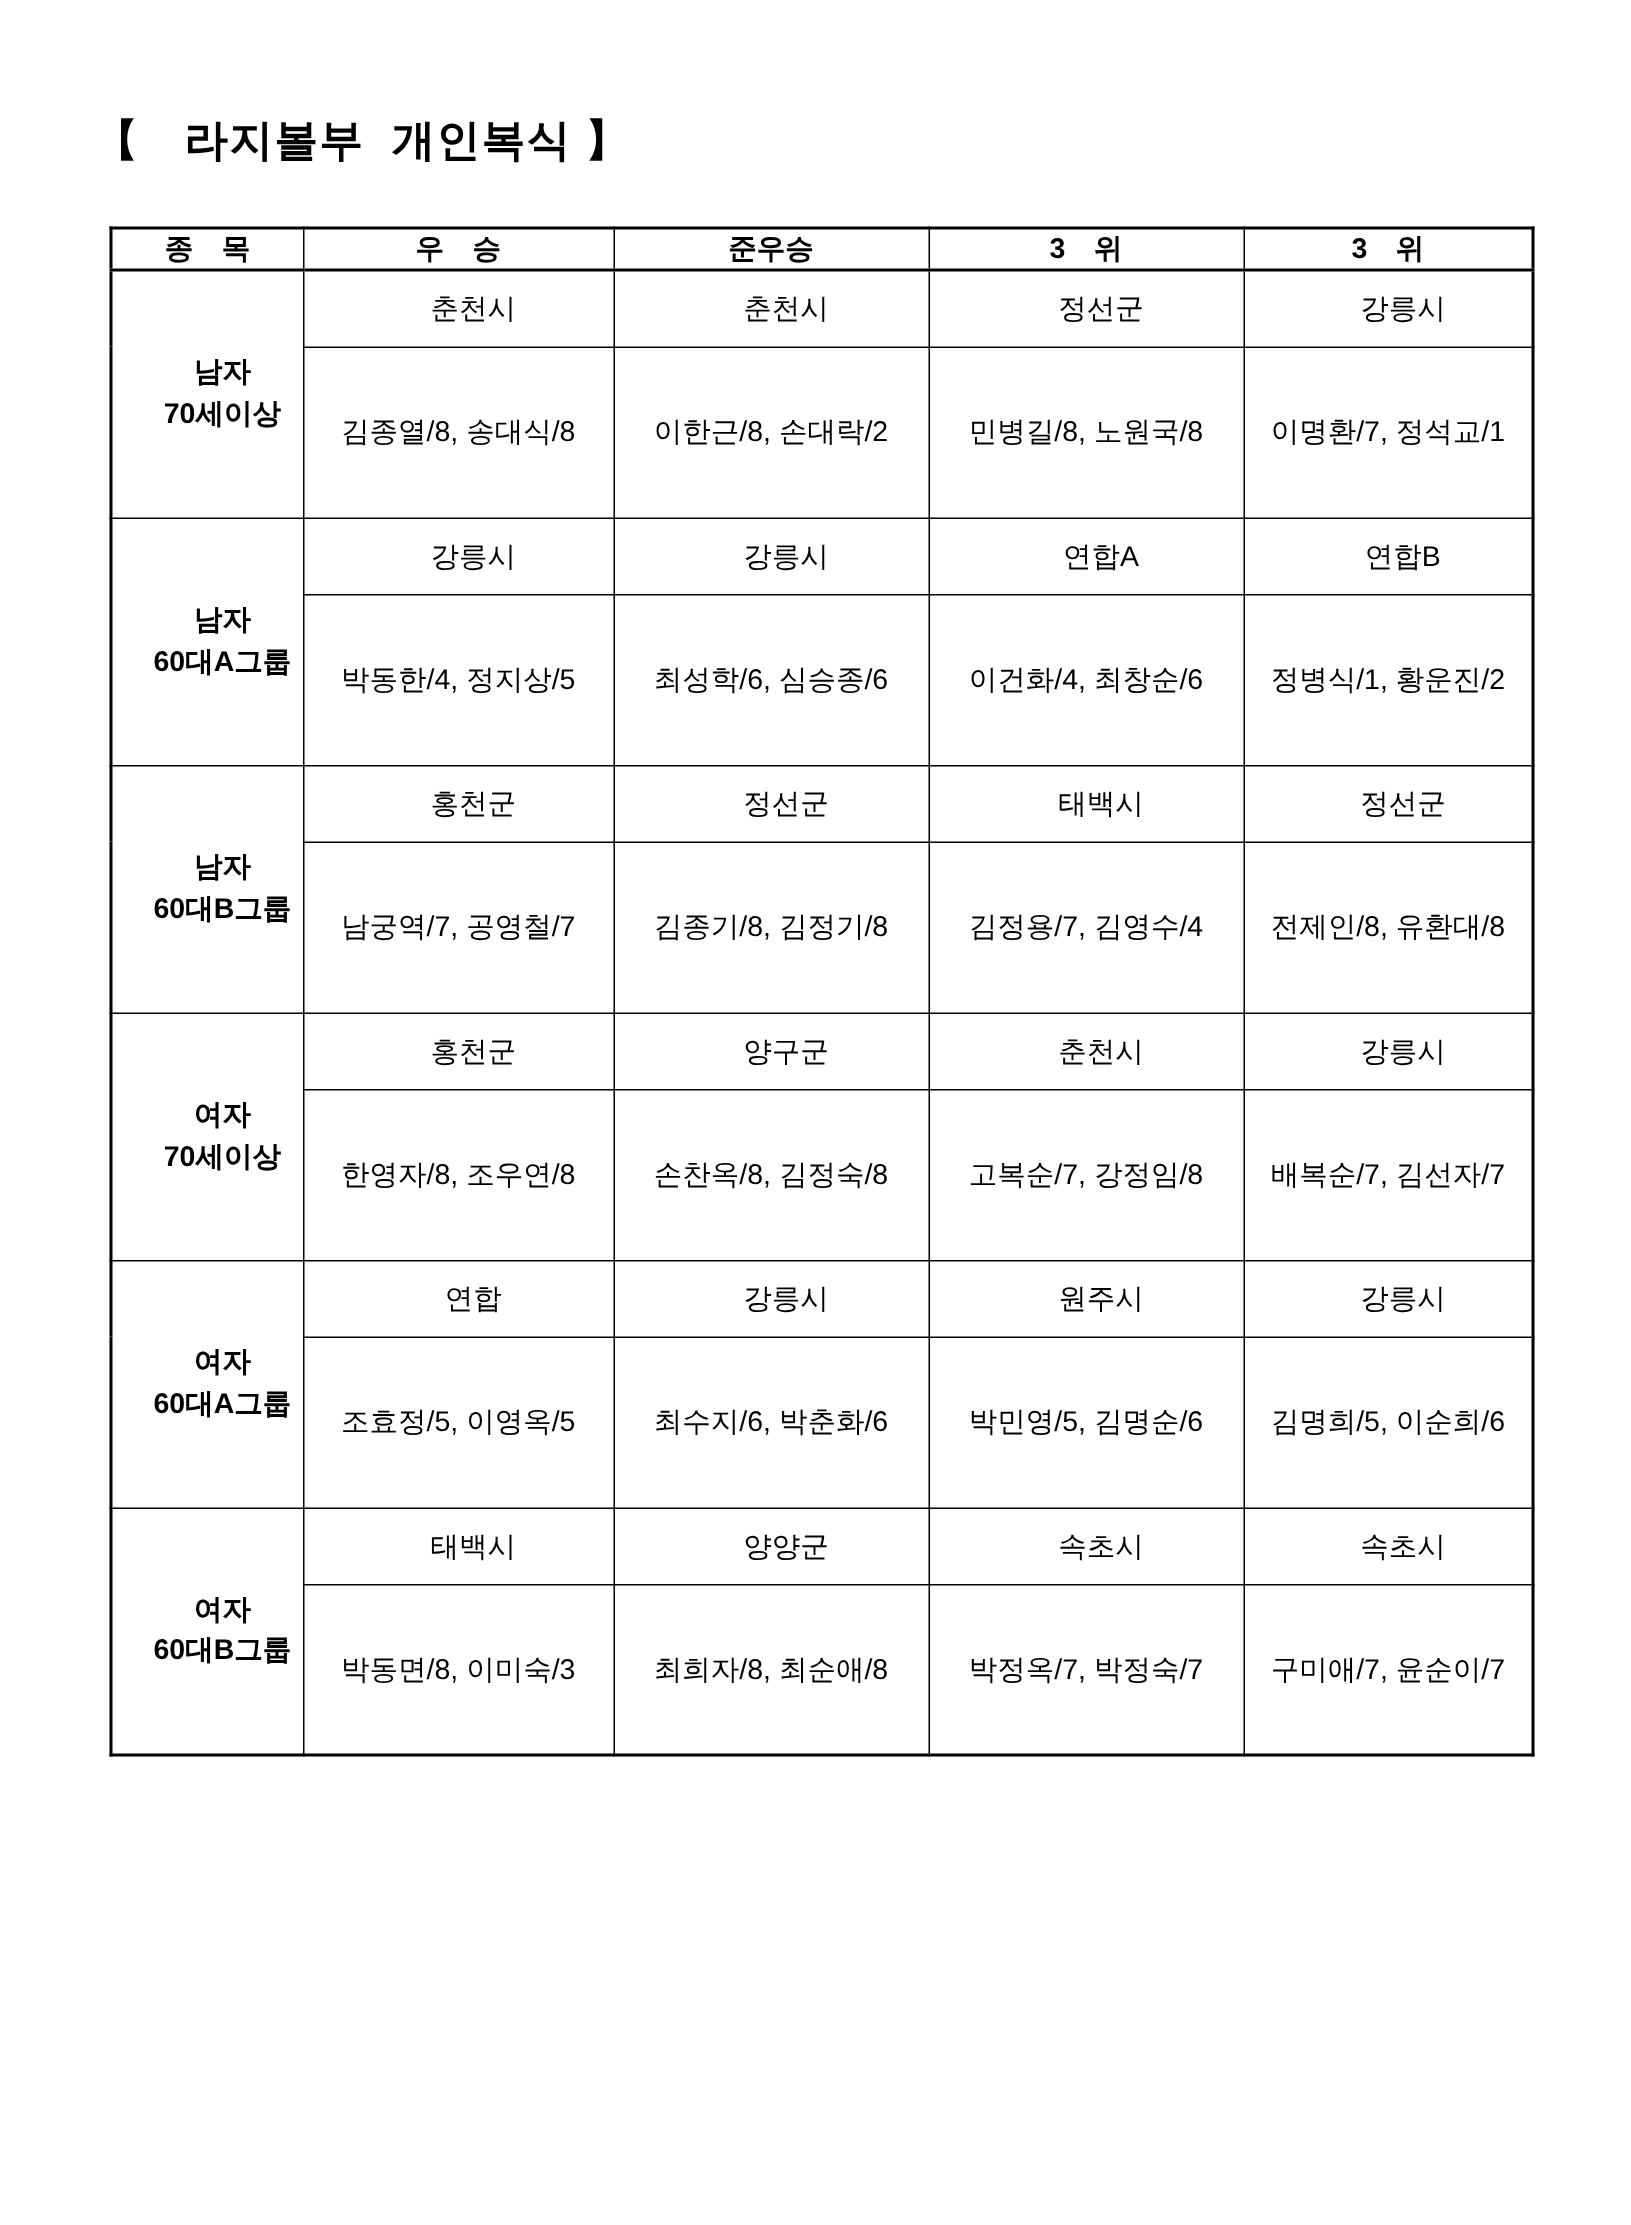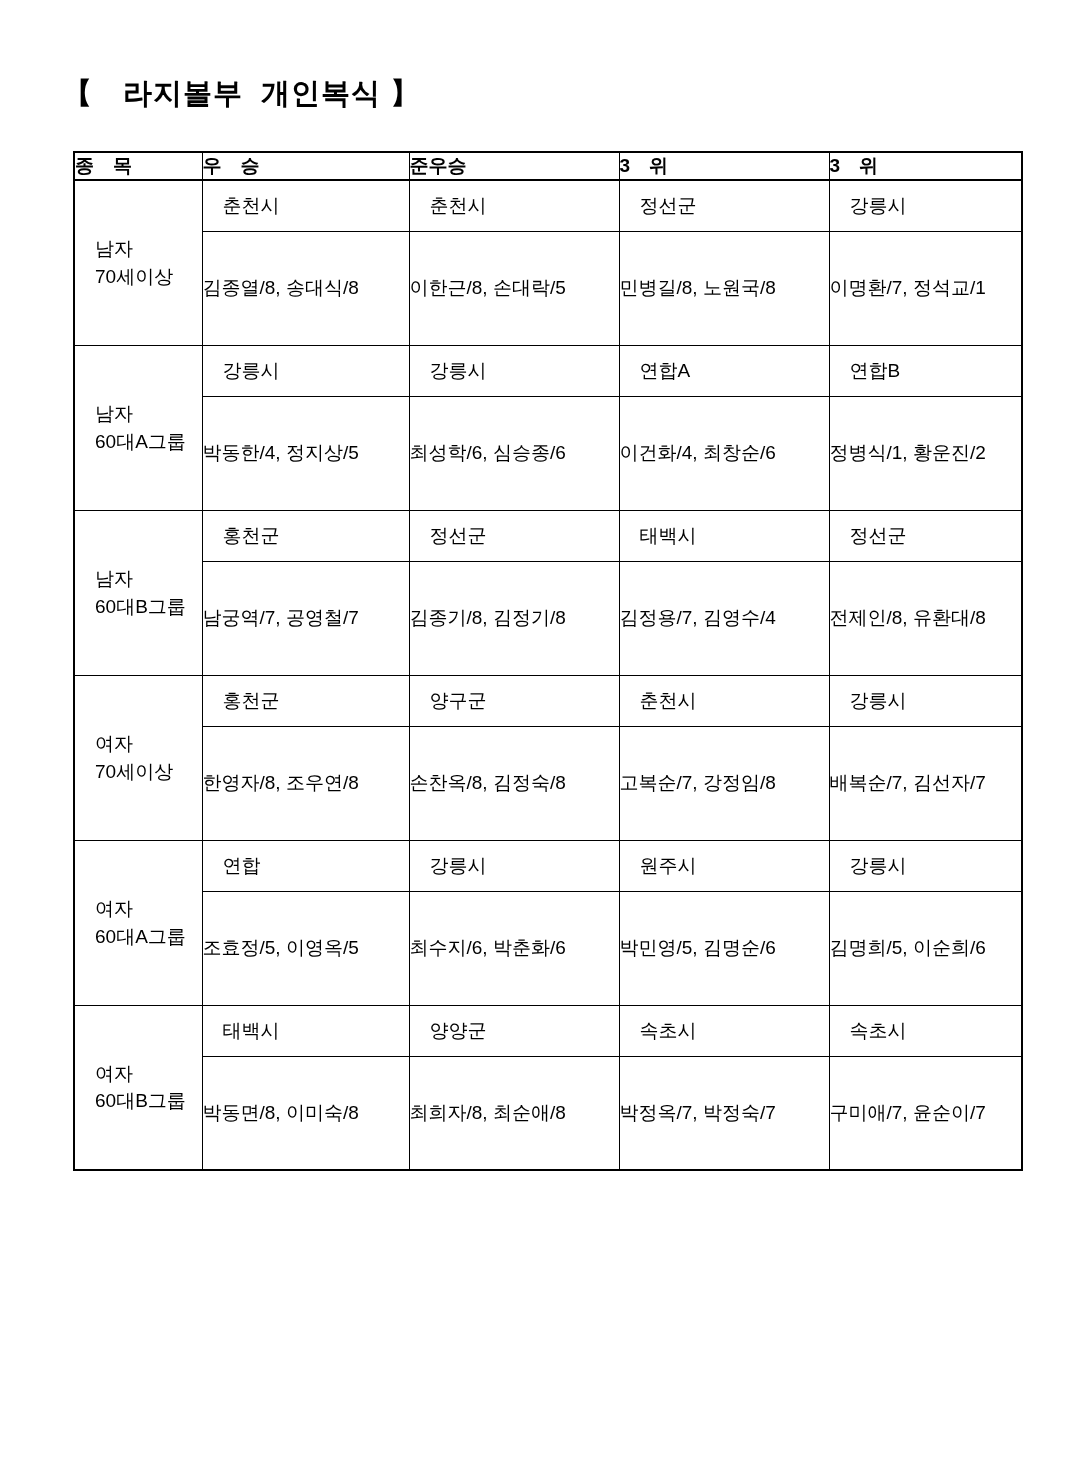--- a/index.html
+++ b/index.html
@@ -30,35 +30,36 @@
     position: absolute;
     left: 73px;
     top: 151px;
     width: 948px;
     border-collapse: collapse;
     table-layout: fixed;
     border: 2px solid #000000;
   }
   table.results td {
     border: 1px solid #000000;
+    text-align: center;
     vertical-align: middle;
     overflow: hidden;
   }
   tr.head-row td {
     height: 28px;
     font-size: 19px;
     font-weight: bold;
     white-space: pre;
     border-bottom: 2px solid #000000;
   }
   tr.team-row td { height: 51px; font-size: 19px; white-space: nowrap; padding-left: 20px; }
   tr.player-row td { height: 114px; font-size: 19px; white-space: nowrap; margin-top: 44px; }
   td.event-cell {
     font-size: 23px;
-    font-weight: normal;
+    font-weight: bold;
     line-height: 1.45;
     white-space: nowrap;
   }
 </style>
 </head>
 <body>
 
 <div class="page">
 
   <div class="title">【　라지볼부  개인복식 】</div>
@@ -85,21 +86,21 @@
           <div>남자</div>
           <div>70세이상</div>
         </td>
         <td>춘천시</td>
         <td>춘천시</td>
         <td>정선군</td>
         <td>강릉시</td>
       </tr>
       <tr class="player-row">
         <td>김종열/8, 송대식/8</td>
-        <td>이한근/8, 손대락/5</td>
+        <td>이한근/8, 손대락/2</td>
         <td>민병길/8, 노원국/8</td>
         <td>이명환/7, 정석교/1</td>
       </tr>
 
       <tr class="team-row">
         <td class="event-cell" rowspan="2">
           <div>남자</div>
           <div>60대A그룹</div>
         </td>
         <td>강릉시</td>
@@ -169,21 +170,21 @@
         <td class="event-cell" rowspan="2">
           <div>여자</div>
           <div>60대B그룹</div>
         </td>
         <td>태백시</td>
         <td>양양군</td>
         <td>속초시</td>
         <td>속초시</td>
       </tr>
       <tr class="player-row">
-        <td>박동면/8, 이미숙/8</td>
+        <td>박동면/8, 이미숙/3</td>
         <td>최희자/8, 최순애/8</td>
         <td>박정옥/7, 박정숙/7</td>
         <td>구미애/7, 윤순이/7</td>
       </tr>
     </tbody>
   </table>
 
 </div>
 
 </body></html>

